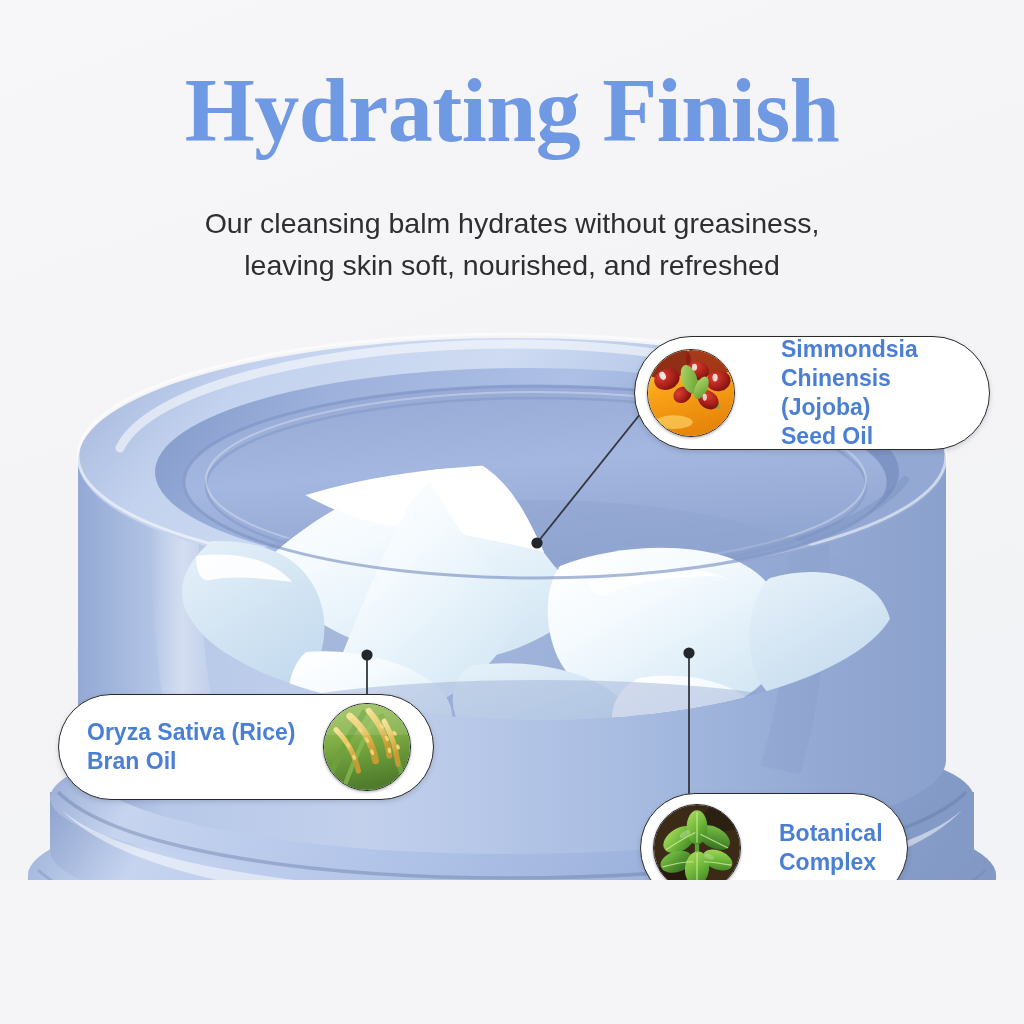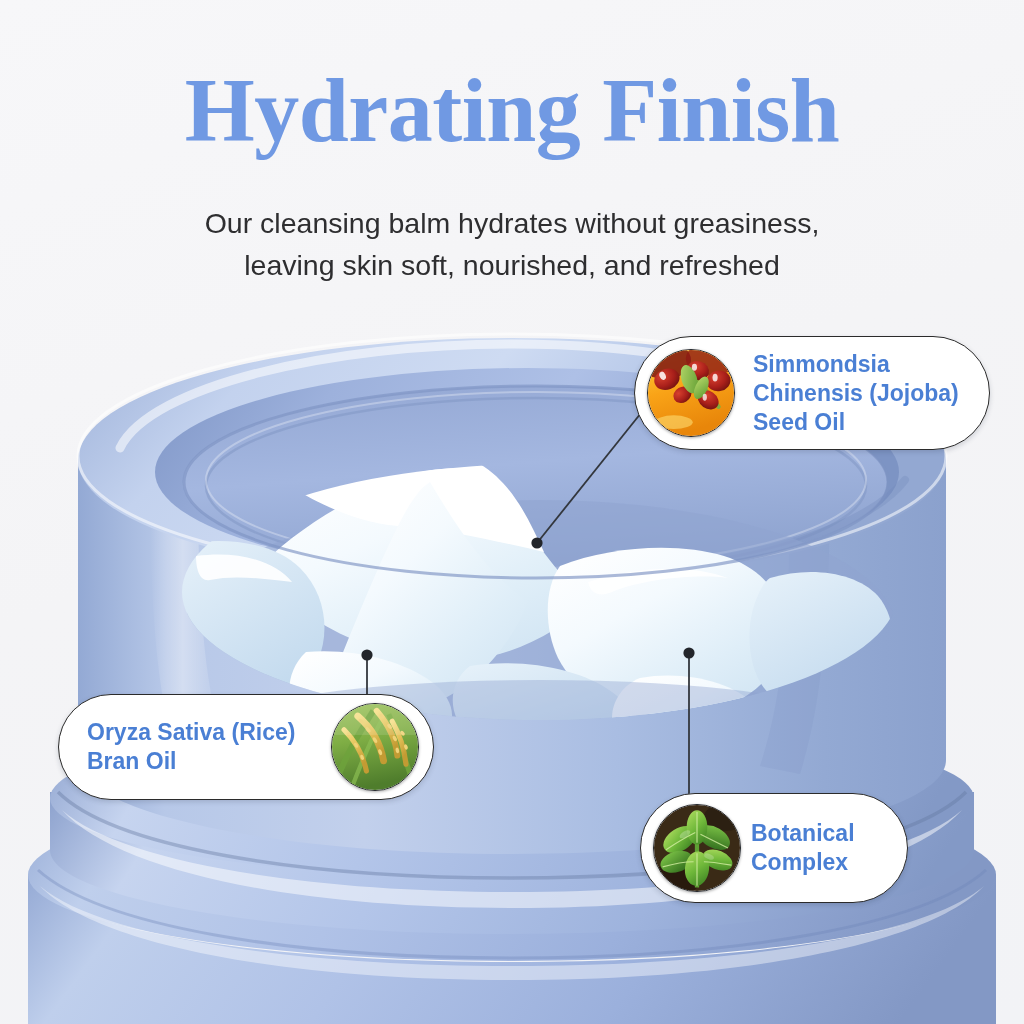--- a/index.html
+++ b/index.html
@@ -9,21 +9,21 @@
   body {
     width: 1024px;
     height: 1024px;
     overflow: hidden;
     font-family: "Liberation Sans", sans-serif;
     background: #f5f5f7;
   }
   #stage {
     position: relative;
     width: 1024px;
-    height: 1024px;
+    height: 880px;
     background: linear-gradient(160deg, #f7f7f9 0%, #f4f4f6 45%, #f2f3f6 100%);
     overflow: hidden;
   }
 
   
   #headline {
     position: absolute;
     left: 0;
     top: 64px;
     width: 1024px;
@@ -78,20 +78,21 @@
   
   .badge {
     position: absolute;
     background: #ffffff;
     border: 1.6px solid #2b2b2b;
     border-radius: 60px;
     display: flex;
     align-items: center;
     box-sizing: border-box;
     box-shadow: 0 2px 5px rgba(40,50,70,0.18);
+    gap: 28px;
   }
   .badge-thumb {
     width: 86px;
     height: 86px;
     border-radius: 50%;
     flex: 0 0 auto;
     overflow: hidden;
     border: 1.4px solid #23262b;
     box-shadow: 0 1px 3px rgba(0,0,0,0.35);
   }
@@ -115,21 +116,20 @@
   }
   #badge-jojoba .badge-label { margin-left: 18px; }
 
   
   #badge-rice {
     left: 58px;
     top: 694px;
     width: 376px;
     height: 106px;
     padding: 0 14px 0 28px;
-    justify-content: space-between;
   }
 
   
   #badge-botanical {
     left: 640px;
     top: 793px;
     width: 268px;
     height: 110px;
     padding: 0 16px 0 12px;
   }

